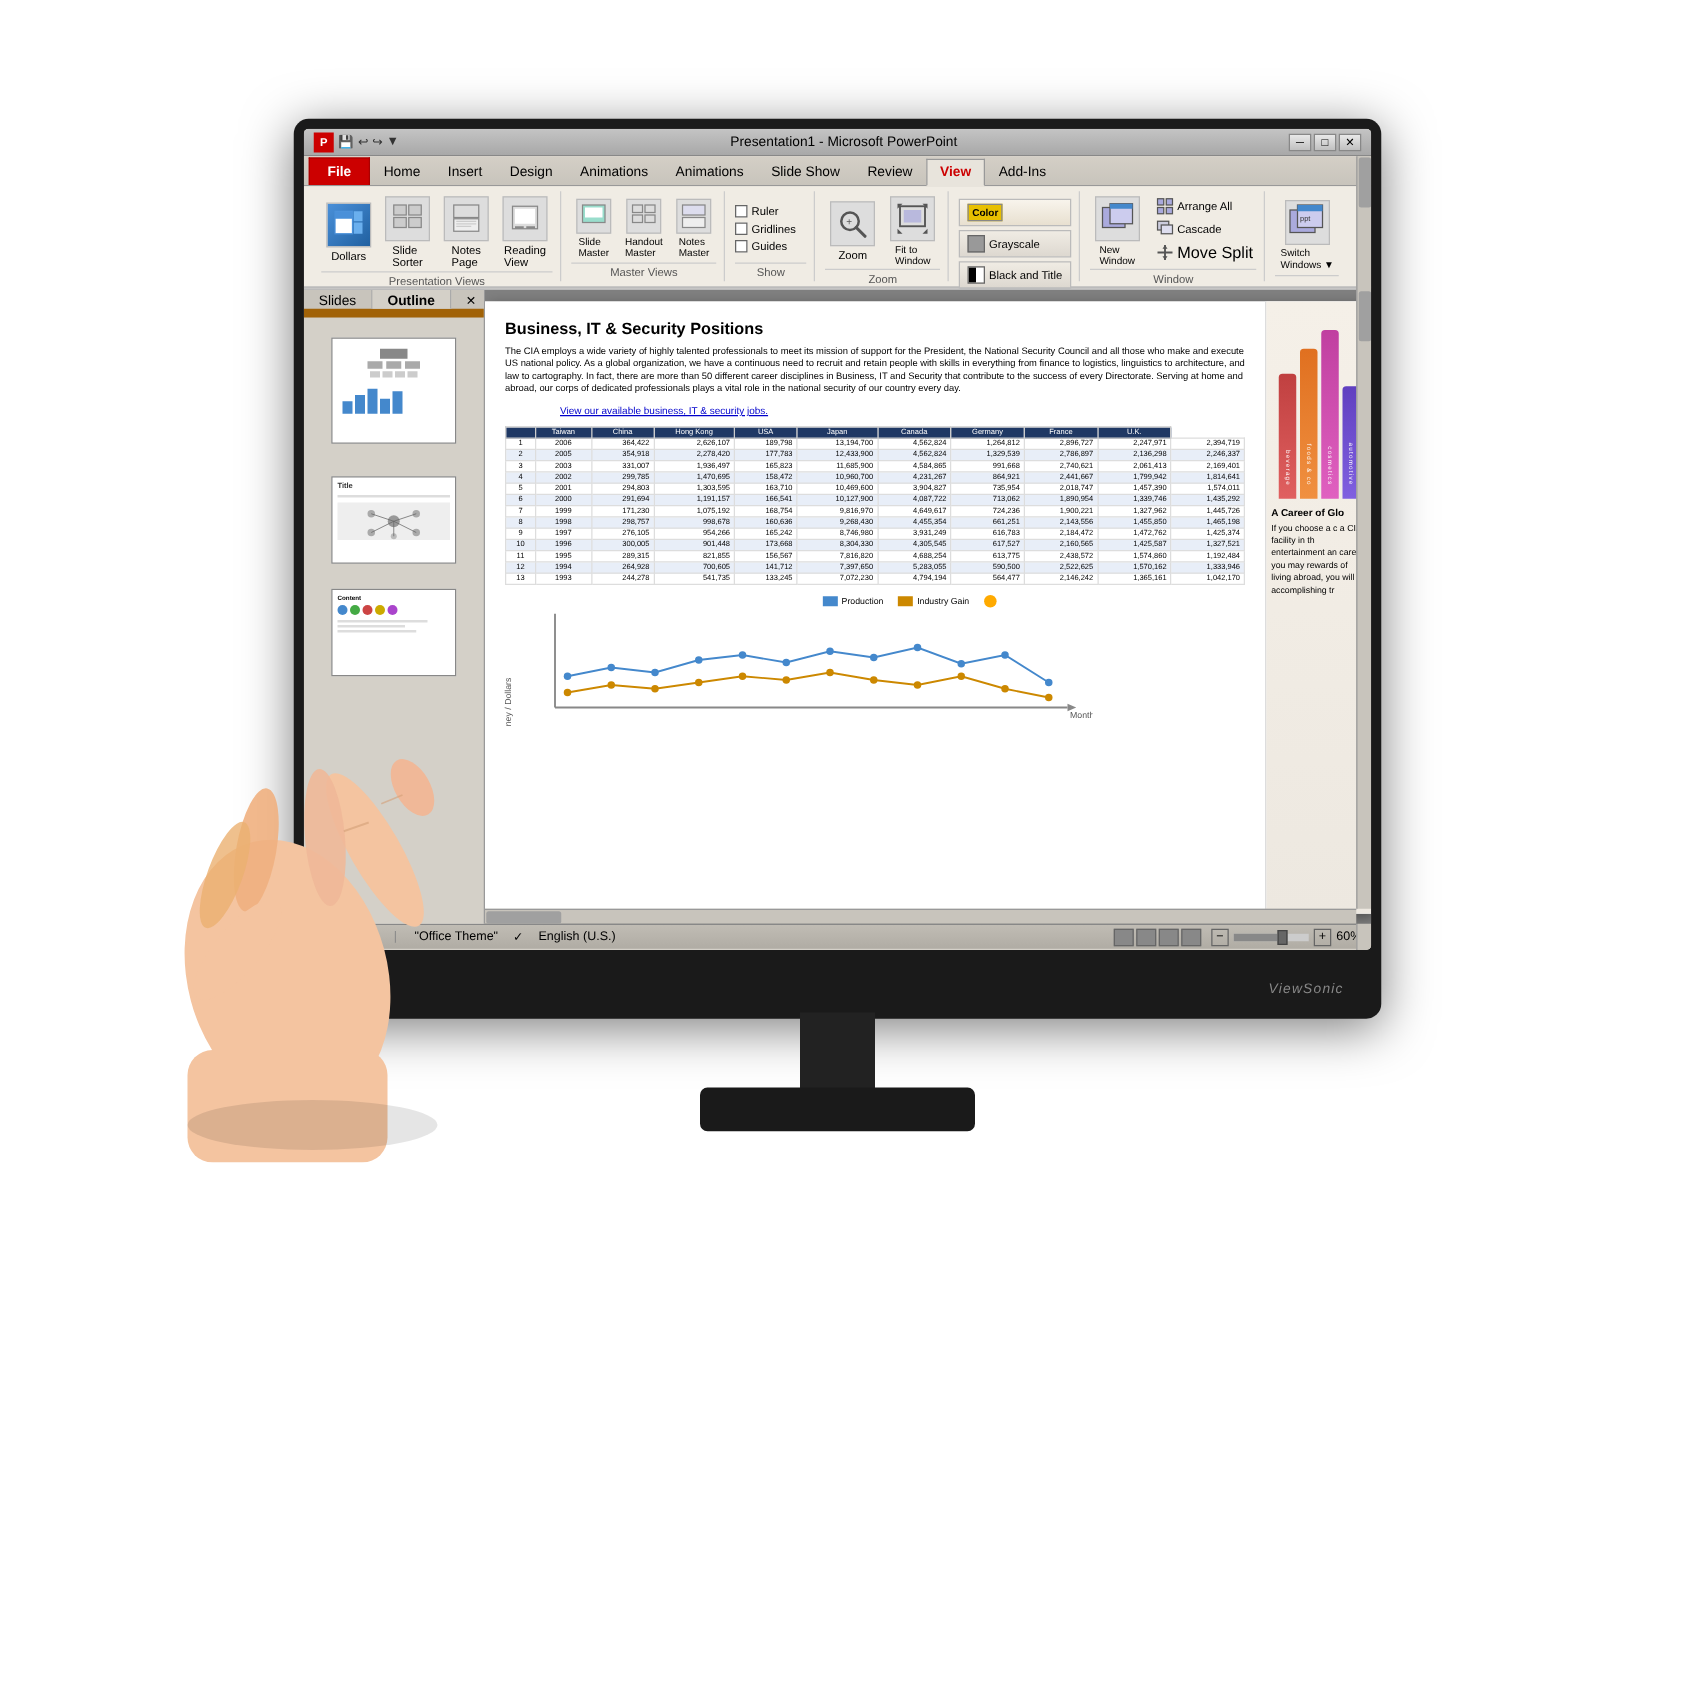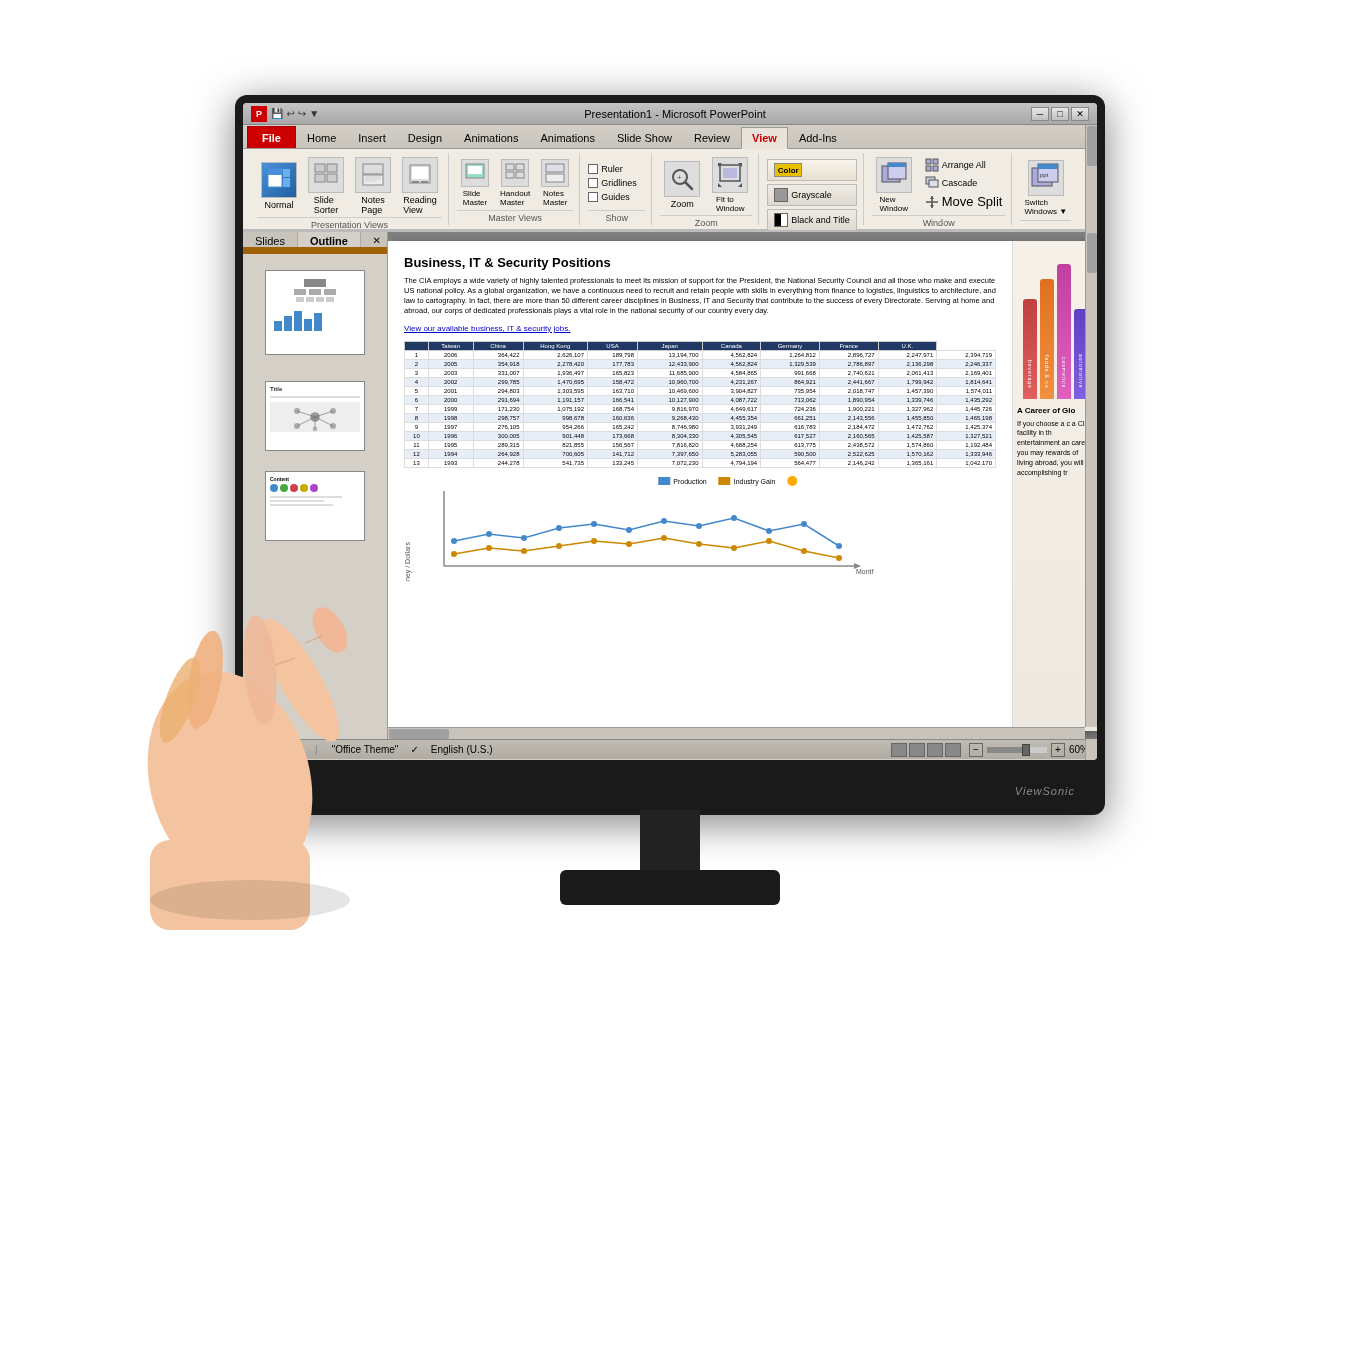--- a/index.html
+++ b/index.html
@@ -310,20 +310,21 @@
       font-size: 8px;
       line-height: 1.4;
       margin-bottom: 8px;
       color: #000;
     }
     .slide-link {
       font-size: 8px;
       color: #0000cc;
       text-decoration: underline;
       margin-bottom: 8px;
+      margin-left: 44px;
     }
 
     
     .slide-table {
       width: 100%;
       border-collapse: collapse;
       font-size: 6px;
       margin-bottom: 8px;
     }
     .slide-table th {
@@ -457,21 +458,21 @@
             <div class="ribbon-buttons">
               <div class="rb-btn">
                 <div class="rb-icon large normal-view">
                   <svg width="24" height="24" viewBox="0 0 24 24">
                     <rect x="1" y="1" width="14" height="18" fill="white" stroke="#4a90d9" stroke-width="1"></rect>
                     <rect x="1" y="1" width="14" height="6" fill="#4a90d9"></rect>
                     <rect x="16" y="1" width="7" height="8" fill="#6aafee"></rect>
                     <rect x="16" y="10" width="7" height="9" fill="#6aafee"></rect>
                   </svg>
                 </div>
-                <span>Normal</span>
+                <span>Dollars</span>
               </div>
               <div class="rb-btn">
                 <div class="rb-icon large">
                   <svg width="24" height="24" viewBox="0 0 24 24">
                     <rect x="1" y="1" width="10" height="8" fill="#ccc" stroke="#888"></rect>
                     <rect x="13" y="1" width="10" height="8" fill="#ccc" stroke="#888"></rect>
                     <rect x="1" y="11" width="10" height="8" fill="#ccc" stroke="#888"></rect>
                     <rect x="13" y="11" width="10" height="8" fill="#ccc" stroke="#888"></rect>
                   </svg>
                 </div>

